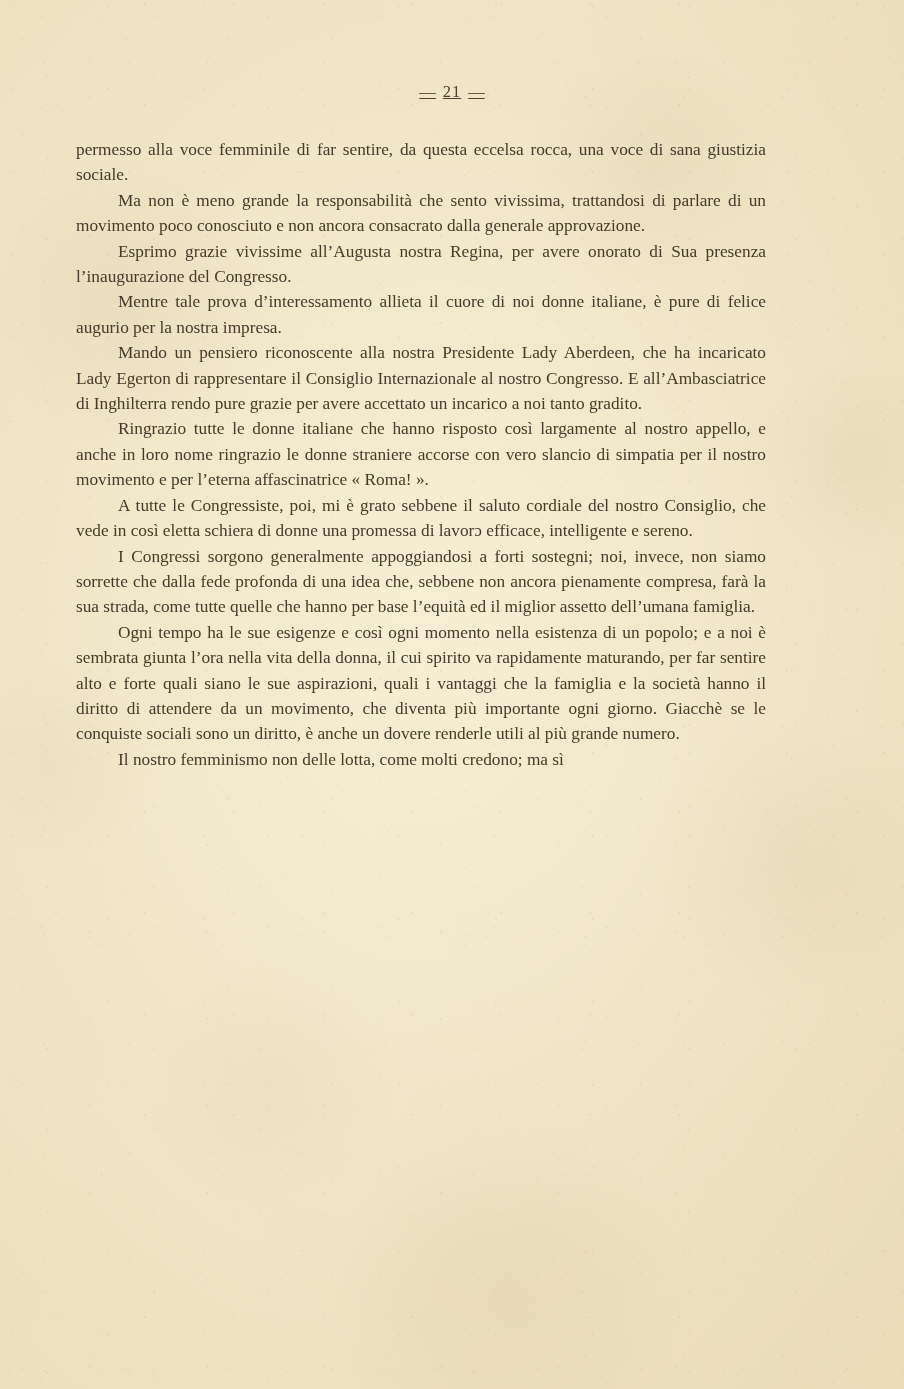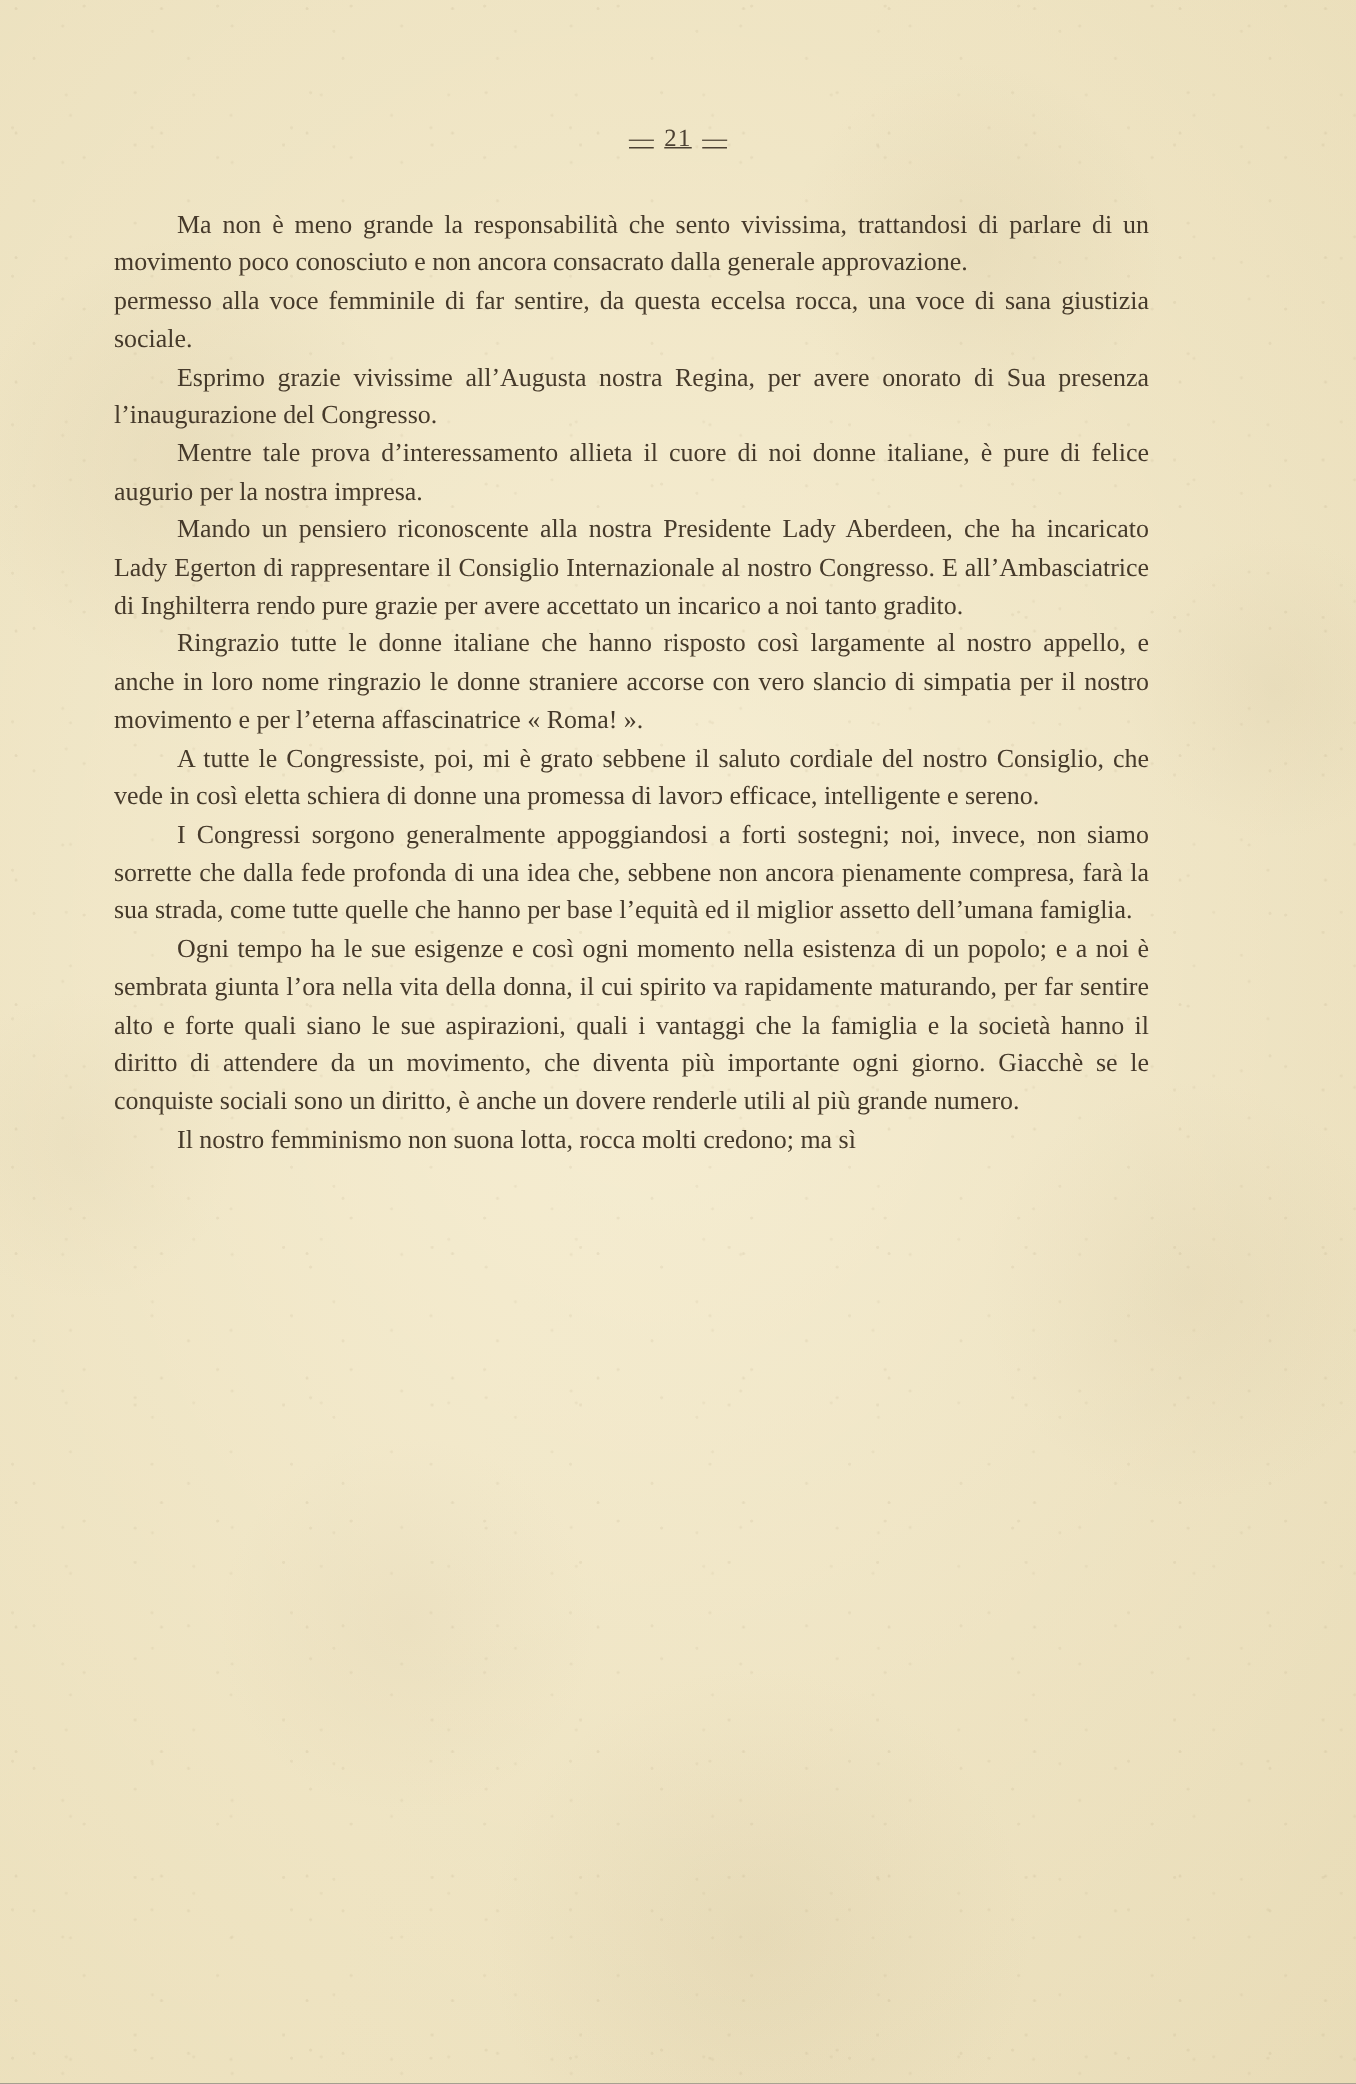--- a/index.html
+++ b/index.html
@@ -100,25 +100,25 @@
 
 <div id="page">
 
   <div id="grain"></div>
 
   <div id="folio">
     <span class="rule">—</span><span>21</span><span class="rule">—</span>
   </div>
 
   <div id="textblock">
+    <p class="para no-indent">permesso alla voce femminile di far sentire, da questa eccelsa rocca, una voce di sana giustizia sociale.</p>
     <p class="para">Ma non è meno grande la responsabilità che sento vivissima, trattandosi di parlare di un movimento poco conosciuto e non ancora consacrato dalla generale approvazione.</p>
-    <p class="para no-indent">permesso alla voce femminile di far sentire, da questa eccelsa rocca, una voce di sana giustizia sociale.</p>
     <p class="para">Esprimo grazie vivissime all’Augusta nostra Regina, per avere onorato di Sua presenza l’inaugurazione del Congresso.</p>
     <p class="para">Mentre tale prova d’interessamento allieta il cuore di noi donne italiane, è pure di felice augurio per la nostra impresa.</p>
     <p class="para">Mando un pensiero riconoscente alla nostra Presidente Lady Aberdeen, che ha incaricato Lady Egerton di rappresentare il Consiglio Internazionale al nostro Congresso. E all’Ambasciatrice di Inghilterra rendo pure grazie per avere accettato un incarico a noi tanto gradito.</p>
     <p class="para">Ringrazio tutte le donne italiane che hanno risposto così largamente al nostro appello, e anche in loro nome ringrazio le donne straniere accorse con vero slancio di simpatia per il nostro movimento e per l’eterna affascinatrice « Roma! ».</p>
     <p class="para">A tutte le Congressiste, poi, mi è grato sebbene il saluto cordiale del nostro Consiglio, che vede in così eletta schiera di donne una promessa di lavorɔ efficace, intelligente e sereno.</p>
     <p class="para">I Congressi sorgono generalmente appoggiandosi a forti sostegni; noi, invece, non siamo sorrette che dalla fede profonda di una idea che, sebbene non ancora pienamente compresa, farà la sua strada, come tutte quelle che hanno per base l’equità ed il miglior assetto dell’umana famiglia.</p>
     <p class="para">Ogni tempo ha le sue esigenze e così ogni momento nella esistenza di un popolo; e a noi è sembrata giunta l’ora nella vita della donna, il cui spirito va rapidamente maturando, per far sentire alto e forte quali siano le sue aspirazioni, quali i vantaggi che la famiglia e la società hanno il diritto di attendere da un movimento, che diventa più importante ogni giorno. Giacchè se le conquiste sociali sono un diritto, è anche un dovere renderle utili al più grande numero.</p>
-    <p class="para">Il nostro femminismo non suona lotta, rocca molti credono; ma sì</p>
+    <p class="para">Il nostro femminismo non delle lotta, come molti credono; ma sì</p>
   </div>
 
 </div>
 
 </body></html>

